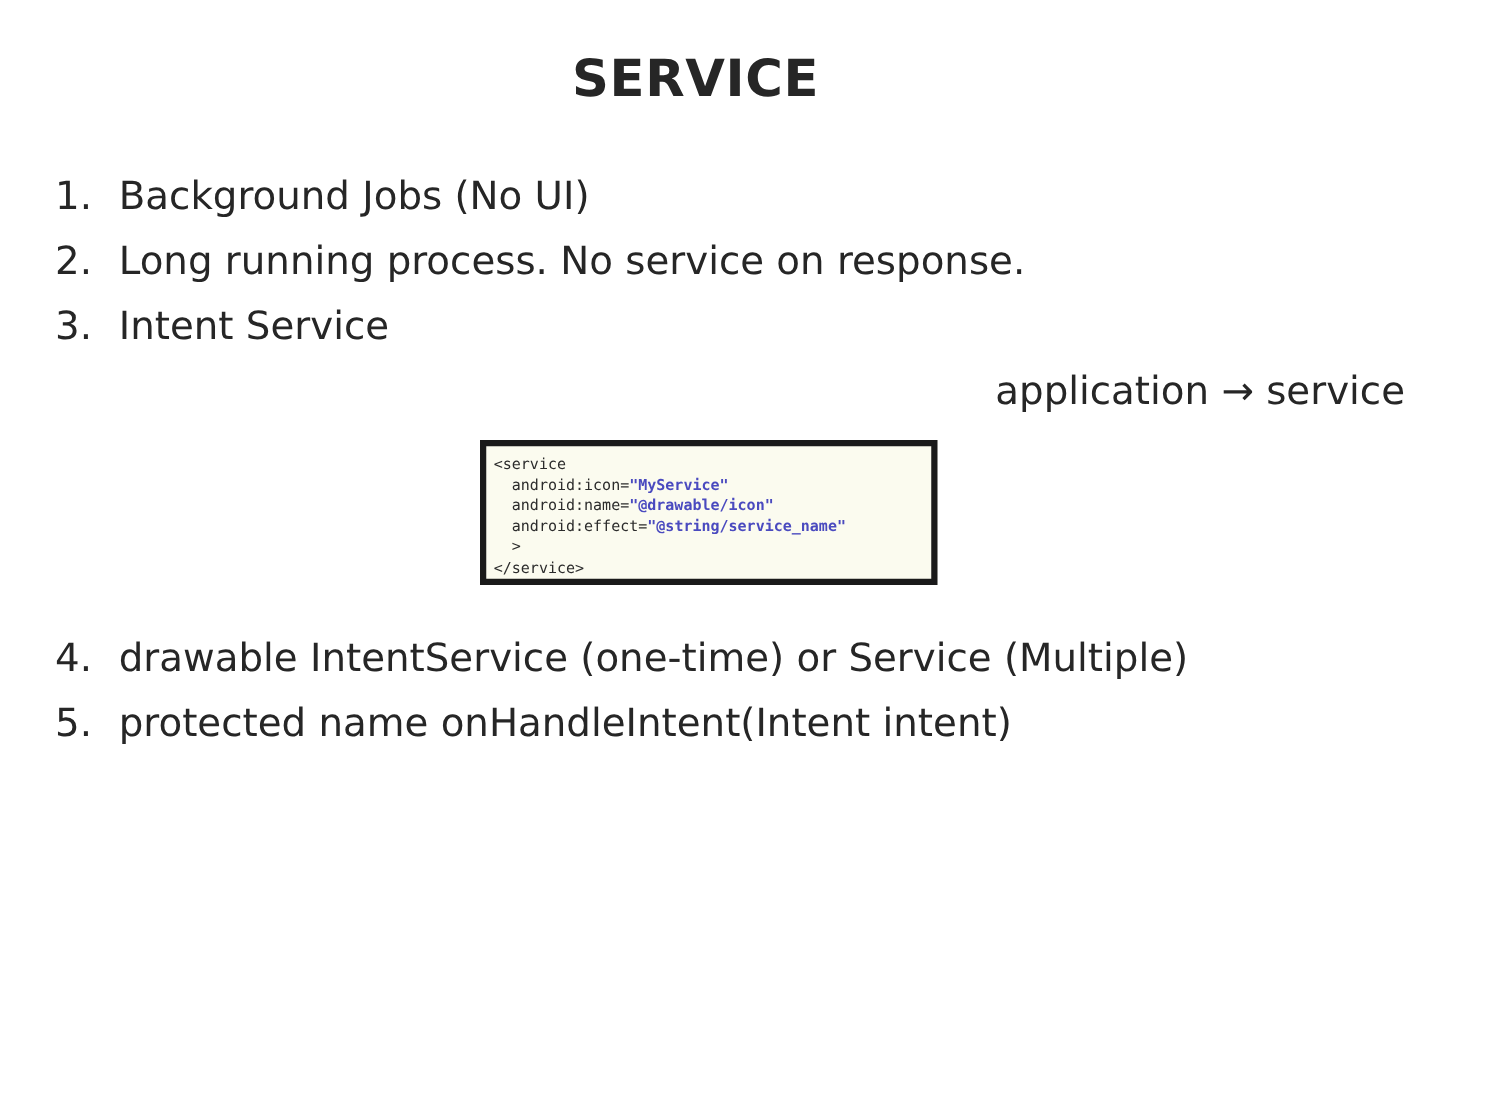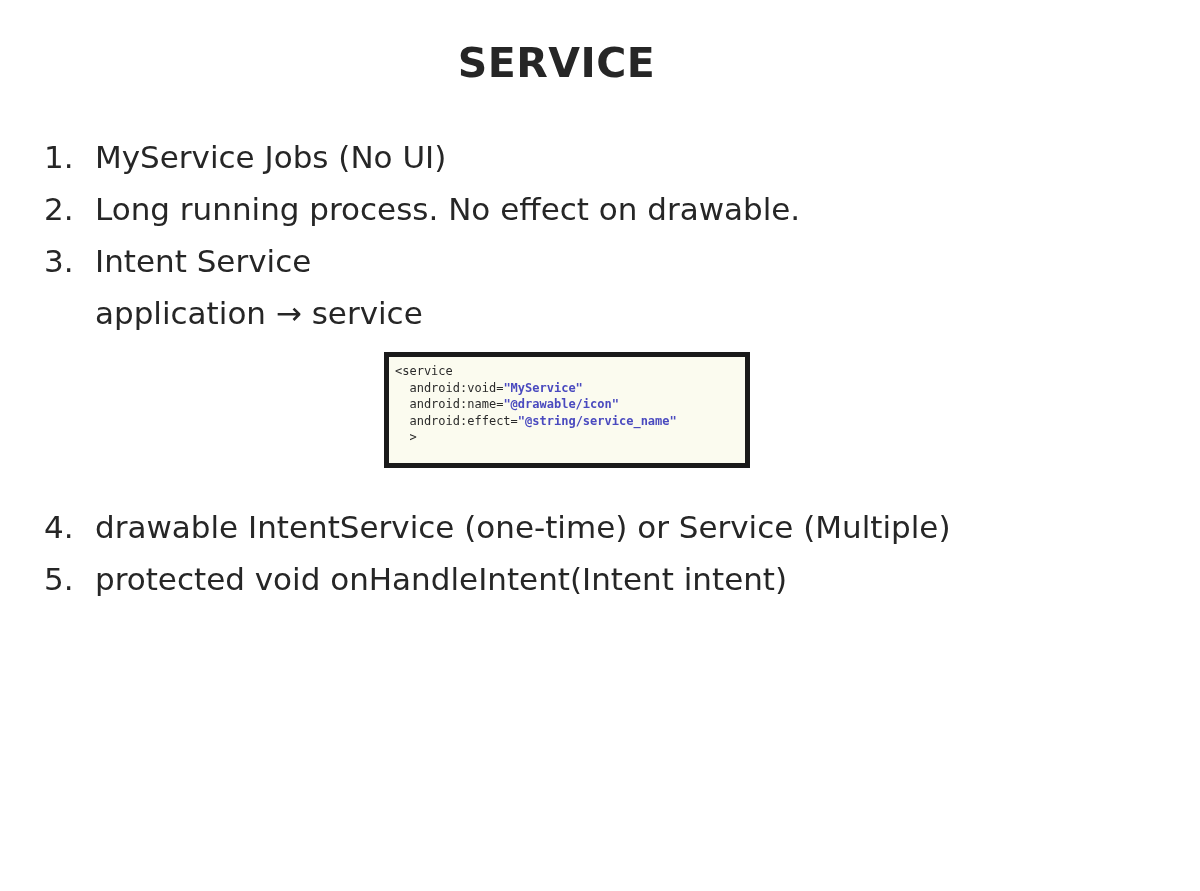--- a/index.html
+++ b/index.html
@@ -62,20 +62,21 @@
   }
   .list-text {
     flex: 1 1 auto;
     font-size: 31px;
     line-height: 52px;
     color: #262626;
   }
   .continuation-row {
     display: flex;
     align-items: flex-start;
+    text-align: right;
   }
   .continuation-row .list-marker { visibility: hidden; }
 
   
   .list-block-2 {
     position: absolute;
     left: 44px;
     top: 501px;
     width: 1120px;
   }
@@ -113,55 +114,56 @@
 <body>
 
 <div class="slide">
 
   <div class="slide-title">SERVICE</div>
 
   <div class="list-block">
 
     <div class="list-row">
       <span class="list-marker">1.</span>
-      <span class="list-text">MyService Jobs (No UI)</span>
+      <span class="list-text">Background Jobs (No UI)</span>
     </div>
 
     <div class="list-row">
       <span class="list-marker">2.</span>
-      <span class="list-text">Long running process. No effect on drawable.</span>
+      <span class="list-text">Long running process. No service on response.</span>
     </div>
 
     <div class="list-row">
       <span class="list-marker">3.</span>
       <span class="list-text">Intent Service</span>
     </div>
 
     <div class="list-row continuation-row">
       <span class="list-marker">.</span>
       <span class="list-text">application → service</span>
     </div>
 
   </div>
 
   <div class="code-box">
     <div class="code-line"><span class="code-key">&lt;service</span><span class="code-val"></span></div>
-    <div class="code-line"><span class="code-key">  android:void=</span><span class="code-val">"MyService"</span></div>
+    <div class="code-line"><span class="code-key">  android:icon=</span><span class="code-val">"MyService"</span></div>
     <div class="code-line"><span class="code-key">  android:name=</span><span class="code-val">"@drawable/icon"</span></div>
     <div class="code-line"><span class="code-key">  android:effect=</span><span class="code-val">"@string/service_name"</span></div>
     <div class="code-line"><span class="code-key">  &gt;</span><span class="code-val"></span></div>
+    <div class="code-line"><span class="code-key">&lt;/service&gt;</span><span class="code-val"></span></div>
   </div>
 
   <div class="list-block-2">
 
     <div class="list-row">
       <span class="list-marker">4.</span>
       <span class="list-text">drawable IntentService (one-time) or Service (Multiple)</span>
     </div>
 
     <div class="list-row">
       <span class="list-marker">5.</span>
-      <span class="list-text">protected void onHandleIntent(Intent intent)</span>
+      <span class="list-text">protected name onHandleIntent(Intent intent)</span>
     </div>
 
   </div>
 
 </div>
 
 </body></html>

